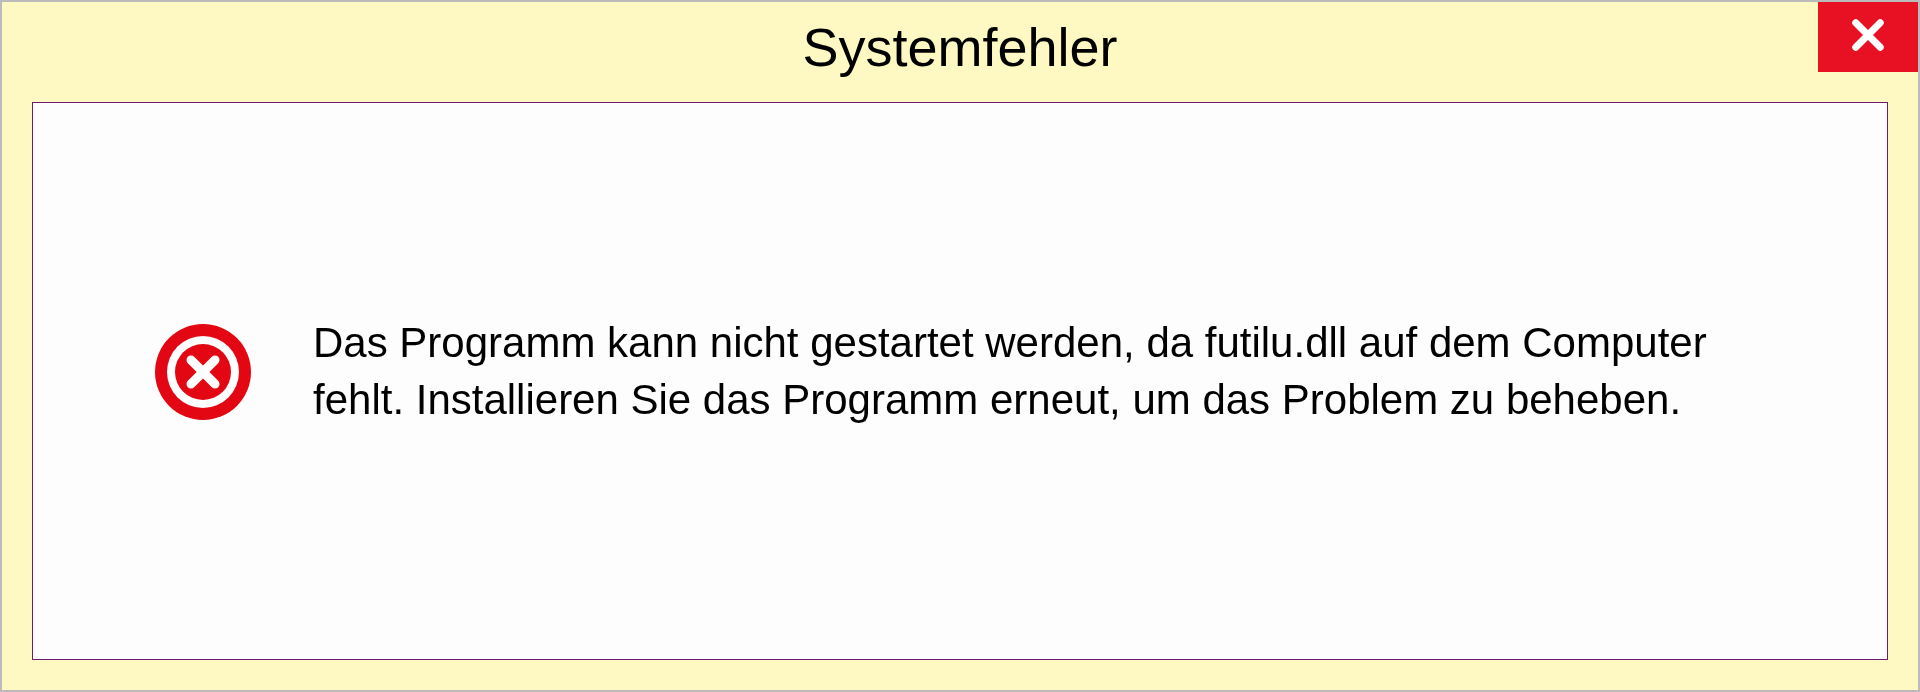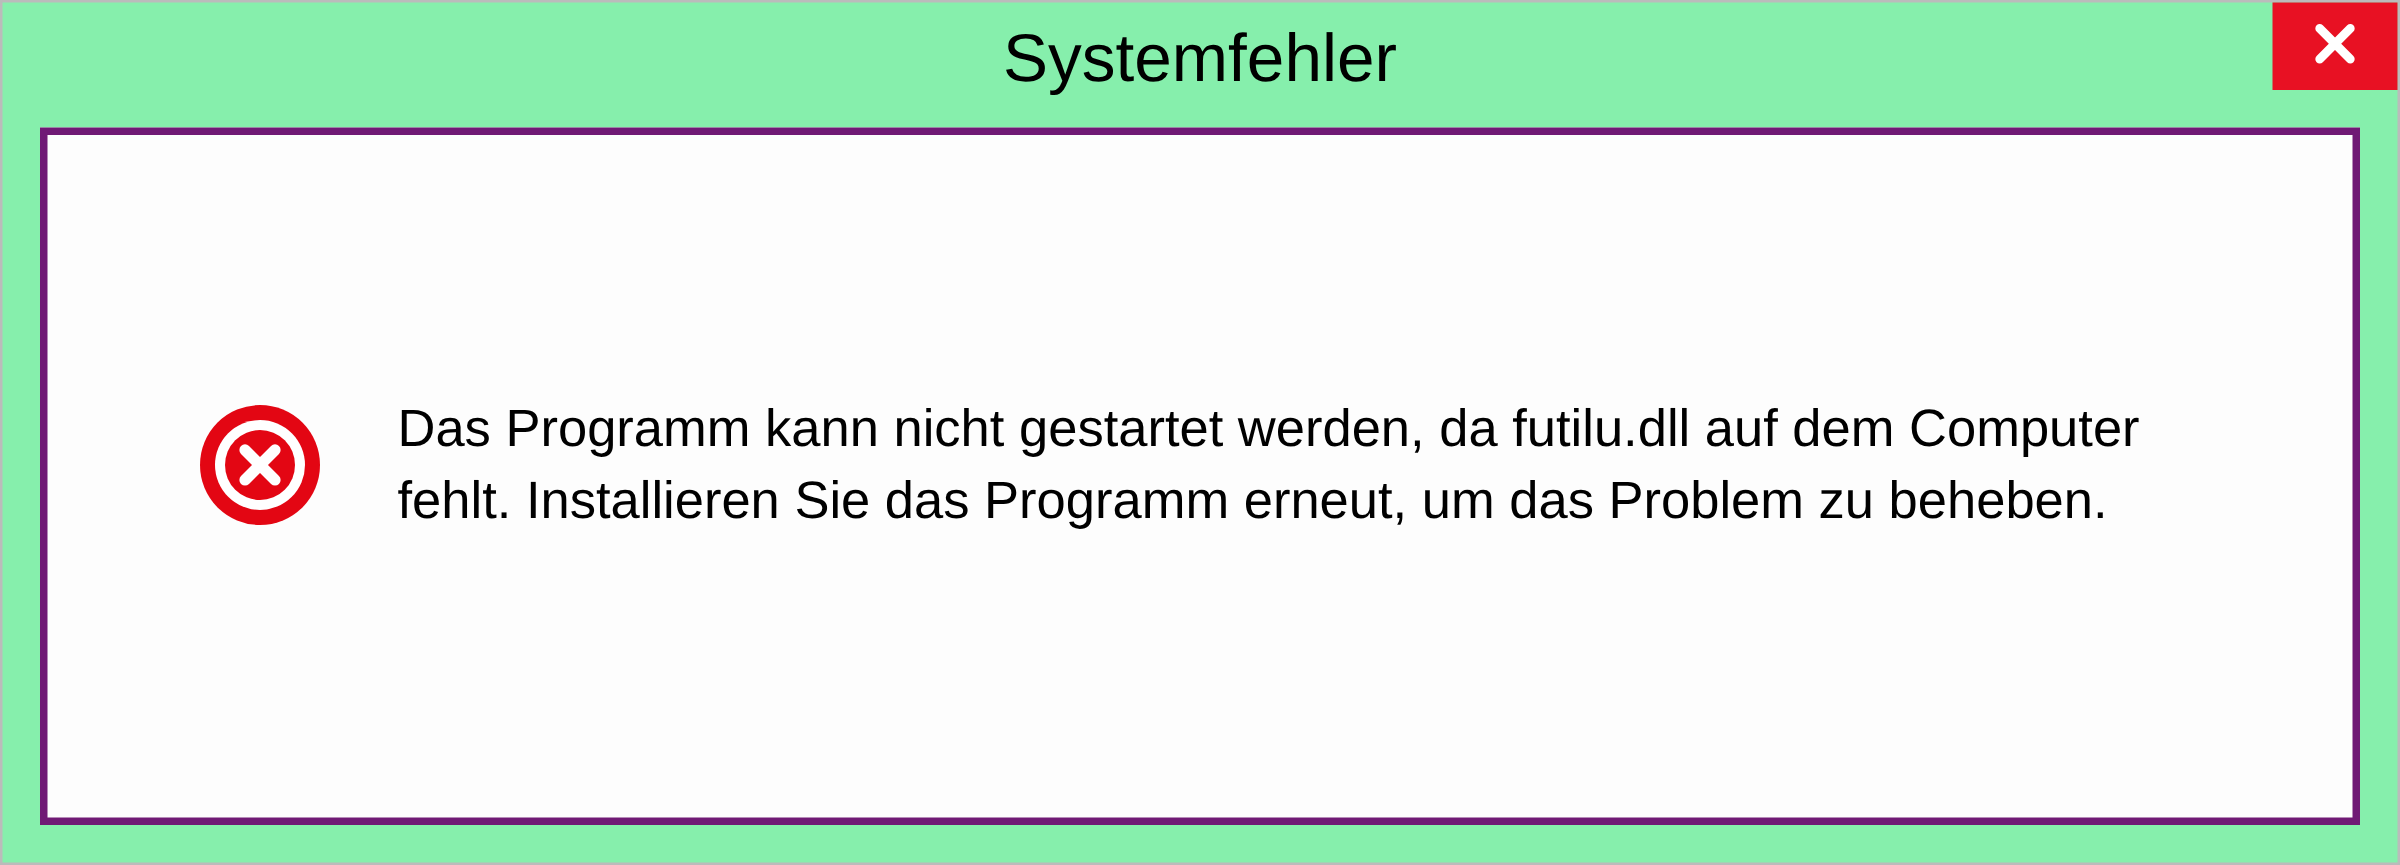--- a/index.html
+++ b/index.html
@@ -10,21 +10,21 @@
     body {
       font-family: Arial, Helvetica, sans-serif;
       width: 1920px;
       height: 692px;
       background: #f0f0f0;
       position: relative;
     }
     .dialog {
       width: 100%;
       height: 100%;
-      background: #86efac;
+      background: #fef9c3;
       border: 2px solid #bbb;
       display: flex;
       flex-direction: column;
     }
     .titlebar {
       height: 90px;
       display: flex;
       align-items: center;
       justify-content: center;
       position: relative;
@@ -47,21 +47,21 @@
       justify-content: center;
       cursor: pointer;
     }
     .close-btn svg {
       width: 42px;
       height: 42px;
     }
     .content-area {
       margin: 10px 30px 30px 30px;
       background: #fdfdfd;
-      border: 6px solid #701a75;
+      border: 1px solid #701a75;
       padding: 60px 60px 78px 120px;
       display: flex;
       align-items: center;
       flex: 1;
     }
     .error-icon {
       width: 100px;
       height: 100px;
       flex-shrink: 0;
       margin-right: 60px;

